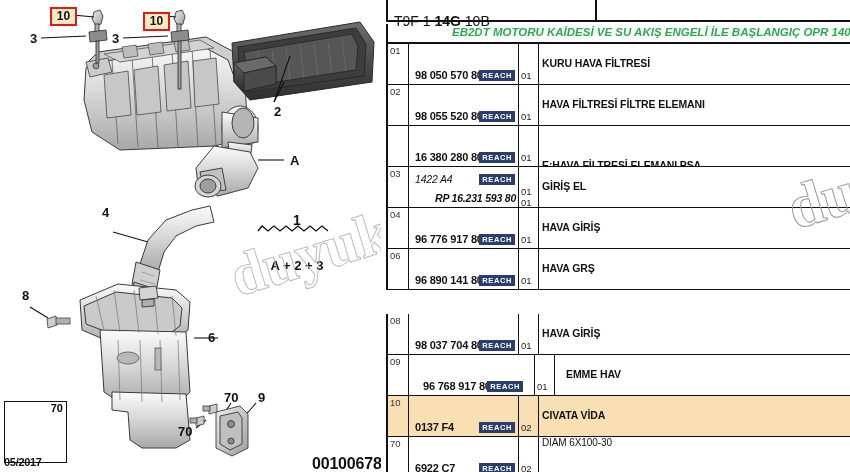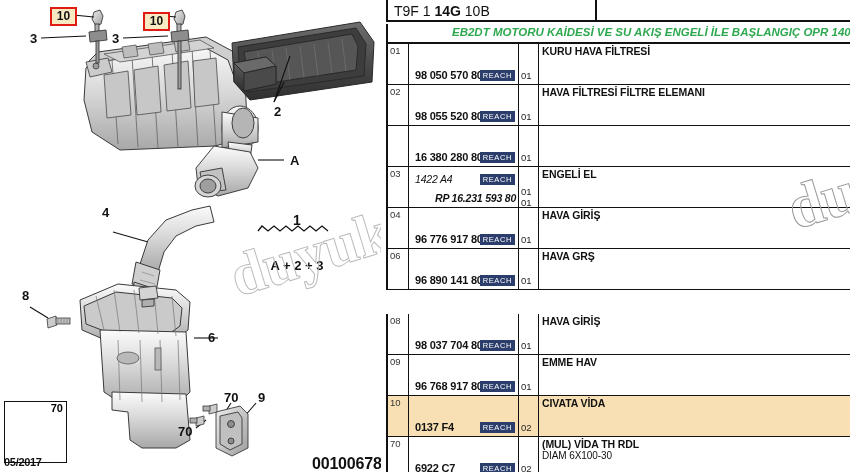--- a/index.html
+++ b/index.html
@@ -42,21 +42,21 @@
     color:transparent; -webkit-text-stroke:1px #9a9a9a;
     transform:rotate(-17deg); transform-origin:left top; white-space:nowrap;
     pointer-events:none; z-index:40; }
 
   
   #tablepane { position:absolute; left:381px; top:0; width:469px; height:472px;
     background:#fff; }
 
   .hdr { position:absolute; left:5px; top:0px; width:464px; height:22px;
      border-bottom:2px solid #111; }
-  .hdr .code { position:absolute; left:8px; top:3px; font-size:14px; color:#111; }
+  .hdr .code { position:absolute; left:8px; top:13px; font-size:14px; color:#111; }
   .hdr .code b { font-weight:bold; }
   .hdr .vline { position:absolute; left:209px; top:0; width:2px; height:22px; background:#111; }
   .hdr .lbar { position:absolute; left:0px; top:0; width:2px; height:22px; background:#111; }
 
   .subhdr { position:absolute; left:5px; top:24px; width:464px; height:20px;
     border-bottom:2px solid #111; }
   .subhdr .txt { position:absolute; left:66px; top:2px; font-size:11.5px;
     font-style:italic; font-weight:bold; color:#2ea84f; white-space:nowrap; }
   .subhdr .lbar { position:absolute; left:0; top:0; width:2px; height:20px; background:#111; }
 
@@ -70,23 +70,23 @@
   .c-qty { width:21px; flex:0 0 21px; border-left:1.5px solid #111;
       border-right:1.5px solid #111; font-size:9.5px; color:#222;
       padding-left:2px; display:flex; align-items:flex-end; padding-bottom:3px;}
   .c-desc { flex:1 1 auto; position:relative; padding-left:3px; }
 
   .refnum { position:absolute; left:6px; bottom:3px; font-size:11px;
      font-weight:bold; color:#111; letter-spacing:-.2px; white-space:nowrap;}
   .refnum.ital { font-style:italic; font-weight:normal; font-size:10.5px; }
   .refnum.ital2 { font-style:italic; font-weight:bold; font-size:10.5px; left:26px;}
   .reach { position:absolute; right:3px; bottom:3px; background:#2b3e6b;
-     color:#fff; font-size:7.5px; font-weight:normal; letter-spacing:.6px;
+     color:#fff; font-size:7.5px; font-weight:bold; letter-spacing:.6px;
      padding:1px 3px 1px 3px; line-height:9px; }
-  .dtitle { font-size:10.5px; font-weight:bold; color:#111; padding-top:1px;
+  .dtitle { font-size:10.5px; font-weight:bold; color:#111; padding-top:13px;
      white-space:nowrap; letter-spacing:-.1px;}
   .dsub { font-size:10px; color:#111; white-space:nowrap; letter-spacing:-.1px;}
   .dsub.green { color:#3aa055; font-style:italic; font-weight:bold; }
 </style>
 </head>
 <body>
 
 <div id="page">
 
   <div id="diagram">
@@ -350,35 +350,36 @@
           </div>
         </div>
         <div class="row" style="height: 41px;">
           <div class="c-idx"></div>
           <div class="c-ref">
             <div class="refnum">16 380 280 80</div>
             <div class="reach">REACH</div>
           </div>
           <div class="c-qty">01</div>
           <div class="c-desc" style="padding-top: 20px;">
+            <div class="dtitle">E:HAVA FİLTRESİ ELEMANI PSA</div>
           </div>
         </div>
         <div class="row" style="height: 41px;">
           <div class="c-idx">03</div>
           <div class="c-ref">
             <div class="refnum ital" style="bottom: 22px;">1422 A4</div>
             <div class="refnum ital2">RP 16.231 593 80</div>
             <div class="reach" style="bottom: 22px;">REACH</div>
           </div>
           <div class="c-qty" style="display: block; padding: 0px 0px 0px 2px;">
             <div style="margin-top: 19px;">01</div>
             <div>01</div>
           </div>
           <div class="c-desc">
-            <div class="dtitle">ENGELİ EL</div>
+            <div class="dtitle">GİRİŞ EL</div>
           </div>
         </div>
         <div class="row" style="height: 41px;">
           <div class="c-idx">04</div>
           <div class="c-ref">
             <div class="refnum">96 776 917 80</div>
             <div class="reach">REACH</div>
           </div>
           <div class="c-qty">01</div>
           <div class="c-desc">
@@ -400,21 +401,21 @@
           <div class="c-idx">08</div>
           <div class="c-ref">
             <div class="refnum">98 037 704 80</div>
             <div class="reach">REACH</div>
           </div>
           <div class="c-qty">01</div>
           <div class="c-desc">
             <div class="dtitle">HAVA GİRİŞ</div>
           </div>
         </div>
-        <div class="row" style="height: 41px;">
+        <div class="row" style="height: 41px; gap: 8px;">
           <div class="c-idx">09</div>
           <div class="c-ref">
             <div class="refnum">96 768 917 80</div>
             <div class="reach">REACH</div>
           </div>
           <div class="c-qty">01</div>
           <div class="c-desc">
             <div class="dtitle">EMME HAV</div>
           </div>
         </div>
@@ -430,21 +431,20 @@
           </div>
         </div>
         <div class="row" style="height: 41px;">
           <div class="c-idx">70</div>
           <div class="c-ref">
             <div class="refnum">6922 C7</div>
             <div class="reach">REACH</div>
           </div>
           <div class="c-qty">02</div>
           <div class="c-desc">
-            <div class="dtitle">(MUL) VİDA TH RDL</div>
             <div class="dsub" style="margin-top: 0px;">DIAM 6X100-30</div>
           </div>
         </div>
       </div>
 
     <div id="watermark2">duyukotocom</div>
   </div>
 </div>
 
 </body></html>

